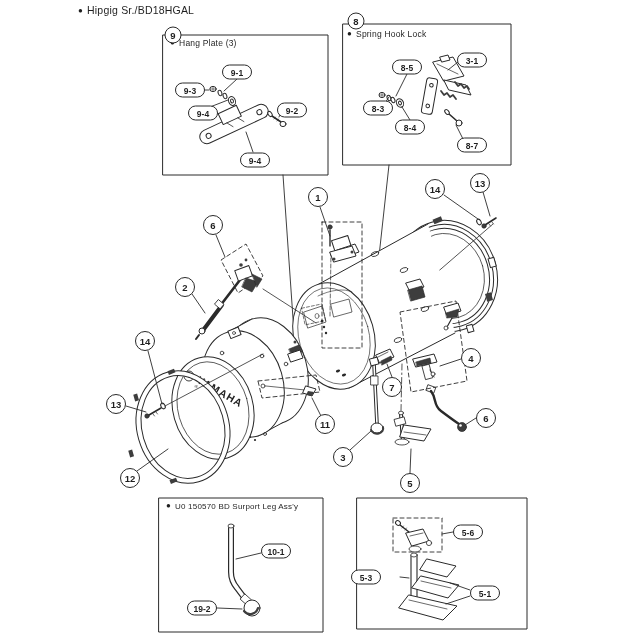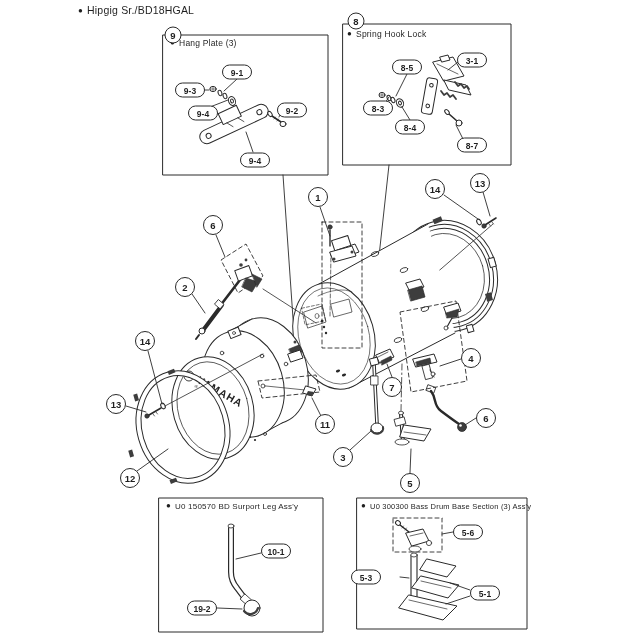--- a/index.html
+++ b/index.html
@@ -336,23 +336,20 @@
 
   <div class="lbl box-title" style="left:170px;top:38px">
     <span class="bullet">●</span><span>Hang Plate (3)</span>
   </div>
   <div class="lbl box-title" style="left:347px;top:29px">
     <span class="bullet">●</span><span>Spring Hook Lock</span>
   </div>
   <div class="lbl box-title" style="left:166px;top:501px;font-size:8px">
     <span class="bullet">●</span><span>U0 150570 BD Surport Leg Ass'y</span>
   </div>
-  <div class="lbl box-title" style="left:361px;top:501px;font-size:7.5px">
-    <span class="bullet">●</span><span>U0 300300 Bass Drum Base Section (3) Ass'y</span>
-  </div>
 
   <div class="co circ-sm" style="left:173px;top:35px">9</div>
   <div class="co circ-sm" style="left:356px;top:21px">8</div>
 
   <div class="co circ" style="left:318px;top:197px">1</div>
   <div class="co circ" style="left:185px;top:287px">2</div>
   <div class="co circ" style="left:343px;top:457px">3</div>
   <div class="co circ" style="left:471px;top:358px">4</div>
   <div class="co circ" style="left:410px;top:483px">5</div>
   <div class="co circ" style="left:213px;top:225px">6</div>

